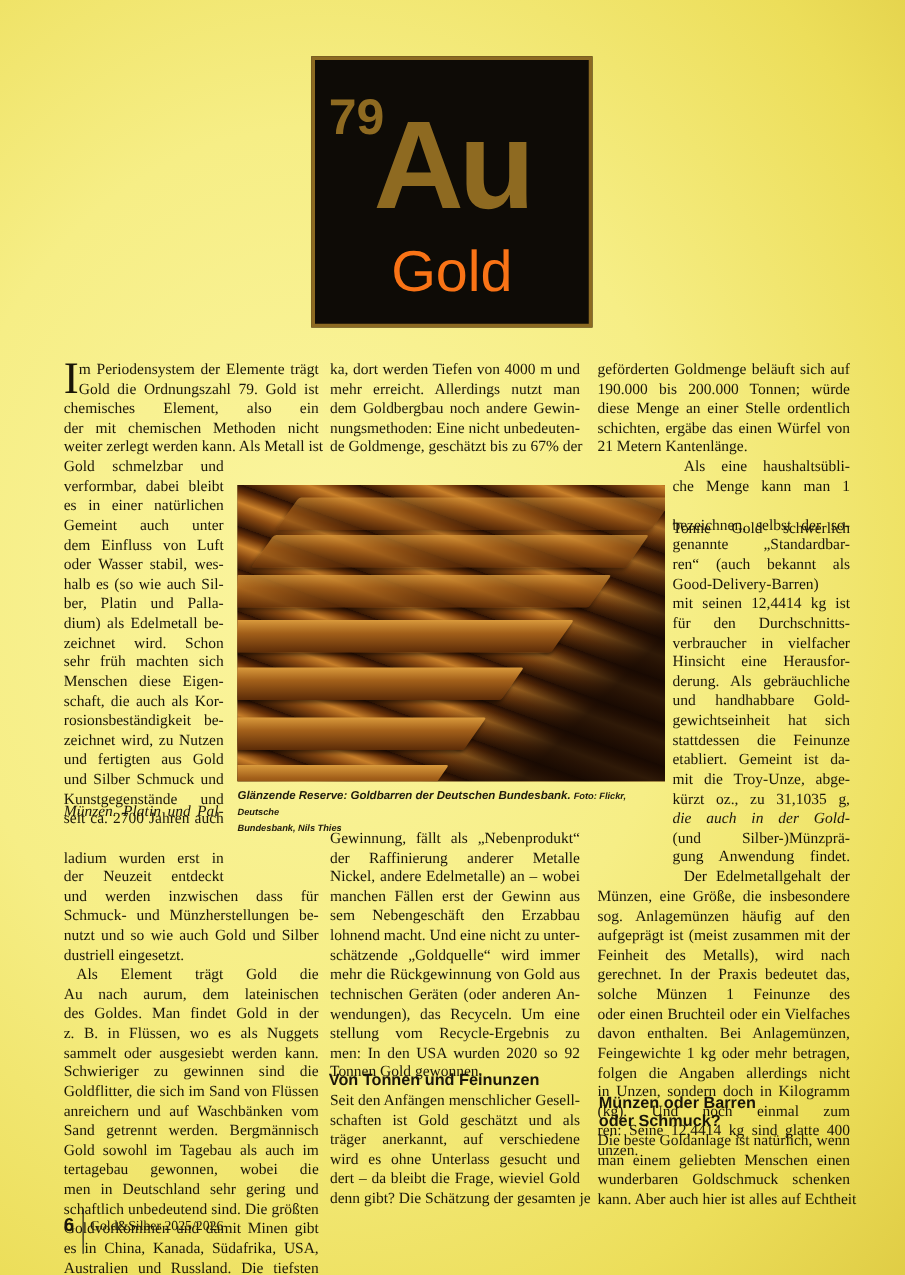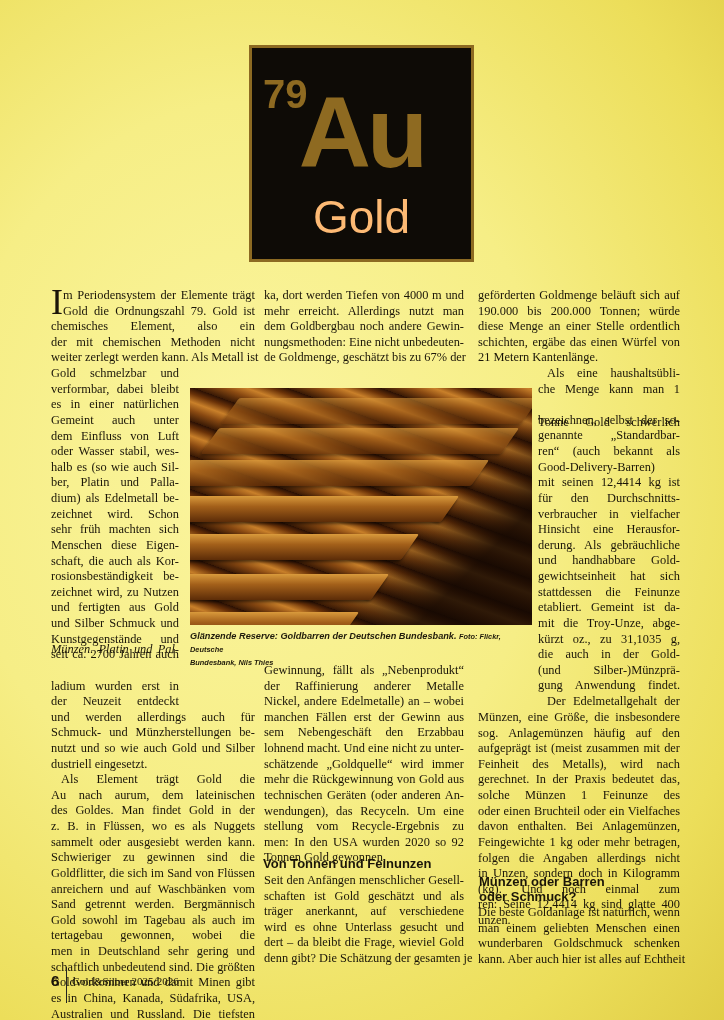--- a/index.html
+++ b/index.html
@@ -13,21 +13,21 @@
     position: absolute; left: 249px; top: 45px; width: 225px; height: 217px;
     background: #0e0b06; box-sizing: border-box;
     border: 3px solid #8c6a22;
   }
   .tile .num { position: absolute; left: 11px; top: 8px; font-family: "Liberation Sans", "DejaVu Sans", sans-serif;
     font-size: 40px; font-weight: bold; color: #8e6a21; margin-top: 16px; }
   .tile .sym { position: absolute; left: 0; right: 0; top: 34px; text-align: center;
     font-family: "Liberation Sans", "DejaVu Sans", sans-serif; font-size: 100px; font-weight: bold;
     color: #8e6a21; letter-spacing: -4px; line-height: 1; }
   .tile .name { position: absolute; left: 0; right: 0; top: 146px; text-align: center;
-    font-family: "Liberation Sans", "DejaVu Sans", sans-serif; font-size: 46px; color: #fdba74; line-height: 1; }
+    font-family: "Liberation Sans", "DejaVu Sans", sans-serif; font-size: 46px; color: #f97316; line-height: 1; }
 
   .ln { position: absolute; font-size: 12.4px; line-height: 16px; white-space: nowrap; }
   .j { text-align: justify; text-align-last: justify; white-space: normal; overflow: hidden; height: 16px; }
   .dropcap { position: absolute; left: 51px; top: 287px; font-size: 36px; line-height: 30px; }
 
   .photo {
     position: absolute; left: 190px; top: 388px; width: 342px; height: 237px; overflow: hidden;
     background:
       linear-gradient(135deg, rgba(0,0,0,0) 60%, rgba(20,8,2,0.85) 80%),
       repeating-linear-gradient(20deg, #3a1a05 0px, #8a4a12 10px, #c9802a 18px, #6a3208 26px, #2a1004 32px),
@@ -77,21 +77,21 @@
     <div class="ln j" style="left: 51px; top: 552.54px; width: 128px;">schaft, die auch als Kor-</div>
     <div class="ln j" style="left: 51px; top: 568.16px; width: 128px;">rosionsbeständigkeit be-</div>
     <div class="ln j" style="left: 51px; top: 583.78px; width: 128px;">zeichnet wird, zu Nutzen</div>
     <div class="ln j" style="left: 51px; top: 599.4px; width: 128px;">und fertigten aus Gold</div>
     <div class="ln j" style="left: 51px; top: 615.02px; width: 128px;">und Silber Schmuck und</div>
     <div class="ln j" style="left: 51px; top: 630.64px; width: 128px;">Kunstgegenstände und</div>
     <div class="ln j" style="left: 51px; top: 646.26px; width: 128px;">seit ca. 2700 Jahren auch</div>
     <div class="ln j" style="left: 51px; top: 641px; width: 128px; font-style: italic;">Münzen. Platin und Pal-</div>
     <div class="ln j" style="left: 51px; top: 677.5px; width: 128px;">ladium wurden erst in</div>
     <div class="ln j" style="left: 51px; top: 693.12px; width: 128px;">der Neuzeit entdeckt</div>
-    <div class="ln j" style="left: 51px; top: 708.74px; width: 204px;">und werden allerdings auch für</div>
+    <div class="ln j" style="left: 51px; top: 708.74px; width: 204px;">und werden inzwischen dass für</div>
     <div class="ln j" style="left: 51px; top: 724.36px; width: 204px;">Schmuck- und Münzherstellungen be-</div>
     <div class="ln j" style="left: 51px; top: 739.98px; width: 204px;">nutzt und so wie auch Gold und Silber in-</div>
     <div class="ln" style="left: 51px; top: 755.6px; width: 204px;">dustriell eingesetzt.</div>
     <div class="ln j" style="left: 61px; top: 771.22px; width: 194px;">Als Element trägt Gold die Bezeichnung</div>
     <div class="ln j" style="left: 51px; top: 786.84px; width: 204px;">Au nach aurum, dem lateinischen Namen</div>
     <div class="ln j" style="left: 51px; top: 802.46px; width: 204px;">des Goldes. Man findet Gold in der Natur</div>
     <div class="ln j" style="left: 51px; top: 818.08px; width: 204px;">z. B. in Flüssen, wo es als Nuggets aufge-</div>
     <div class="ln j" style="left: 51px; top: 833.7px; width: 204px;">sammelt oder ausgesiebt werden kann.</div>
     <div class="ln j" style="left: 51px; top: 849.32px; width: 204px;">Schwieriger zu gewinnen sind die kleinen</div>
     <div class="ln j" style="left: 51px; top: 864.94px; width: 204px;">Goldflitter, die sich im Sand von Flüssen</div>
@@ -144,21 +144,21 @@
     <div class="ln j" style="left: 538px; top: 489.96px; width: 142px;">für den Durchschnitts-</div>
     <div class="ln j" style="left: 538px; top: 505.58px; width: 142px;">verbraucher in vielfacher</div>
     <div class="ln j" style="left: 538px; top: 521.2px; width: 142px;">Hinsicht eine Herausfor-</div>
     <div class="ln j" style="left: 538px; top: 536.82px; width: 142px;">derung. Als gebräuchliche</div>
     <div class="ln j" style="left: 538px; top: 552.44px; width: 142px;">und handhabbare Gold-</div>
     <div class="ln j" style="left: 538px; top: 568.06px; width: 142px;">gewichtseinheit hat sich</div>
     <div class="ln j" style="left: 538px; top: 583.68px; width: 142px;">stattdessen die Feinunze</div>
     <div class="ln j" style="left: 538px; top: 599.3px; width: 142px;">etabliert. Gemeint ist da-</div>
     <div class="ln j" style="left: 538px; top: 614.92px; width: 142px;">mit die Troy-Unze, abge-</div>
     <div class="ln j" style="left: 538px; top: 630.54px; width: 142px;">kürzt oz., zu 31,1035 g,</div>
-    <div class="ln j" style="left: 538px; top: 646.16px; width: 142px;">die auch in der Gold-</div>
+    <div class="ln j" style="left: 538px; top: 646.16px; width: 142px; font-style: italic;">die auch in der Gold-</div>
     <div class="ln j" style="left: 538px; top: 661.78px; width: 142px;">(und Silber-)Münzprä-</div>
     <div class="ln j" style="left: 538px; top: 677.4px; width: 142px;">gung Anwendung findet.</div>
     <div class="ln j" style="left: 547px; top: 693.02px; width: 133px;">Der Edelmetallgehalt der</div>
     <div class="ln j" style="left: 478px; top: 709px; width: 202px;">Münzen, eine Größe, die insbesondere bei</div>
     <div class="ln j" style="left: 478px; top: 724.62px; width: 202px;">sog. Anlagemünzen häufig auf den Stücken</div>
     <div class="ln j" style="left: 478px; top: 740.24px; width: 202px;">aufgeprägt ist (meist zusammen mit der</div>
     <div class="ln j" style="left: 478px; top: 755.86px; width: 202px;">Feinheit des Metalls), wird nach Feinunzen</div>
     <div class="ln j" style="left: 478px; top: 771.48px; width: 202px;">gerechnet. In der Praxis bedeutet das, dass</div>
     <div class="ln j" style="left: 478px; top: 787.1px; width: 202px;">solche Münzen 1 Feinunze des Edelmetalls</div>
     <div class="ln j" style="left: 478px; top: 802.72px; width: 202px;">oder einen Bruchteil oder ein Vielfaches</div>

